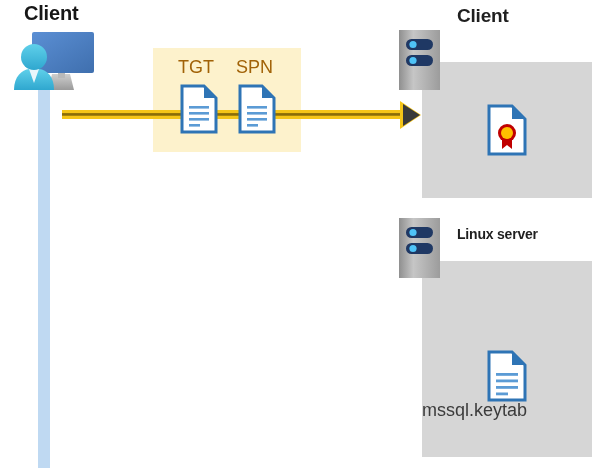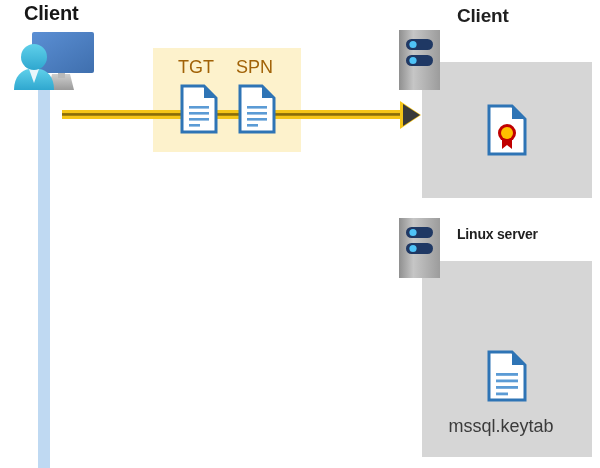--- a/index.html
+++ b/index.html
@@ -50,23 +50,22 @@
     width: 140px;
   }
   .linux-title {
     left: 457px;
     top: 226px;
     font-size: 14px;
     color: #1f1f1f;
   }
   .keytab-label {
     left: 422px;
-    top: 416px;
+    top: 400px;
     width: 158px;
-    text-align: center;
     font-size: 18px;
     color: #3b3b3b;
   }
   .doc-tag {
     font-size: 18px;
     color: #a16207;
   }
   .tgt-tag { left: 178px; top: 57px; }
   .spn-tag { left: 236px; top: 57px; text-align: center; }
 

